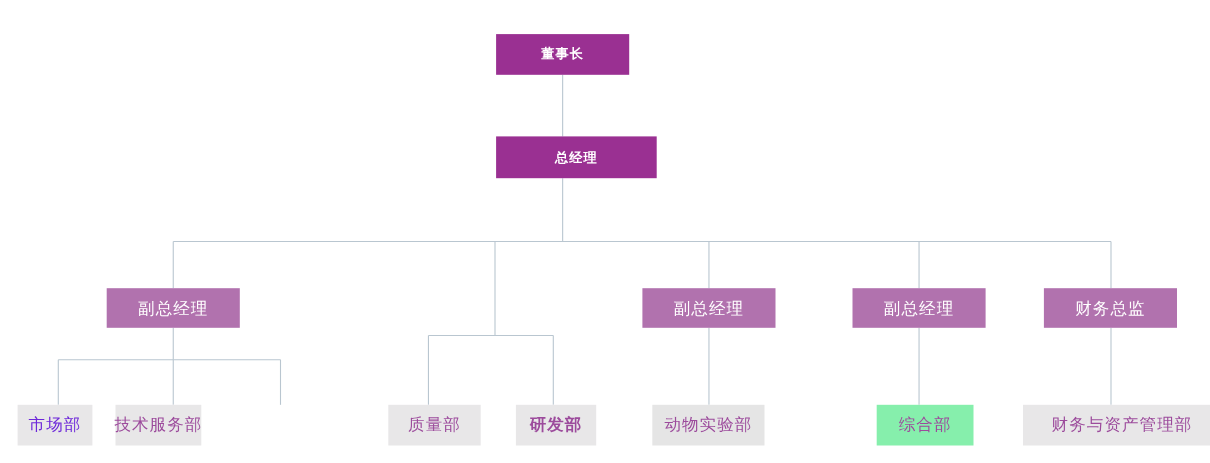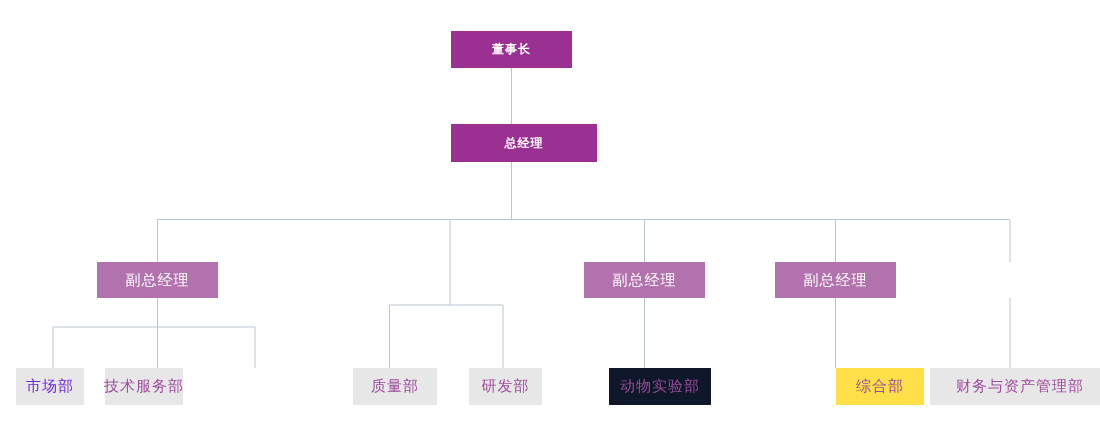--- a/index.html
+++ b/index.html
@@ -68,20 +68,21 @@
       <line x1="503" y1="305" x2="503" y2="368" stroke="#b9c6d0" stroke-width="1"></line>
       <line x1="644.5" y1="298" x2="644.5" y2="368" stroke="#b9c6d0" stroke-width="1"></line>
       <line x1="835.5" y1="298" x2="835.5" y2="368" stroke="#b9c6d0" stroke-width="1"></line>
       <line x1="1010" y1="298" x2="1010" y2="368" stroke="#b9c6d0" stroke-width="1"></line>
     </svg>
 <div class="node executive" style="left: 451px; top: 31px; width: 121px; height: 37px; background: rgb(154, 48, 146); color: rgb(255, 255, 255);">董事长</div>
     <div class="node executive" style="left: 451px; top: 124px; width: 146px; height: 38px; background: rgb(154, 48, 146); color: rgb(255, 255, 255);">总经理</div>
     <div class="node manager" style="left: 97px; top: 262px; width: 121px; height: 36px; background: rgb(177, 114, 174); color: rgb(255, 255, 255);">副总经理</div>
     <div class="node manager" style="left: 584px; top: 262px; width: 121px; height: 36px; background: rgb(177, 114, 174); color: rgb(255, 255, 255);">副总经理</div>
     <div class="node manager" style="left: 775px; top: 262px; width: 121px; height: 36px; background: rgb(177, 114, 174); color: rgb(255, 255, 255);">副总经理</div>
+    <div class="node manager" style="left: 949px; top: 262px; width: 121px; height: 36px; background: rgb(177, 114, 174); color: rgb(255, 255, 255);">财务总监</div>
     <div class="node department" style="left: 16px; top: 368px; width: 68px; height: 37px; background: rgb(232, 231, 232); color: #6d28d9;">市场部</div>
     <div class="node department" style="left: 105px; top: 368px; width: 78px; height: 37px; background: rgb(232, 231, 232); color: rgb(156, 75, 156);">技术服务部</div>
     <div class="node department" style="left: 353px; top: 368px; width: 84px; height: 37px; background: rgb(232, 231, 232); color: rgb(156, 75, 156);">质量部</div>
-    <div class="node department" style="left: 469px; top: 368px; width: 73px; height: 37px; background: rgb(232, 231, 232); color: rgb(156, 75, 156);">研发部</div>
-    <div class="node department" style="left: 593px; top: 368px; width: 102px; height: 37px; background: #0f172a; color: rgb(156, 75, 156); margin-left: 16px;">动物实验部</div>
-    <div class="node department" style="left: 836px; top: 368px; width: 88px; height: 37px; background: #fde047; color: rgb(156, 75, 156);">综合部</div>
+    <div class="node department" style="left: 469px; top: 368px; width: 73px; height: 37px; background: rgb(232, 231, 232); color: rgb(156, 75, 156); font-weight: bold;">研发部</div>
+    <div class="node department" style="left: 593px; top: 368px; width: 102px; height: 37px; background: #e5e5e5; color: rgb(156, 75, 156);">动物实验部</div>
+    <div class="node department" style="left: 797px; top: 368px; width: 88px; height: 37px; background: #86efac; color: rgb(156, 75, 156);">综合部</div>
     <div class="node department" style="left: 930px; top: 368px; width: 180px; height: 37px; background: rgb(232, 231, 232); color: rgb(156, 75, 156);">财务与资产管理部</div>
   </div>
 
 </body></html>

